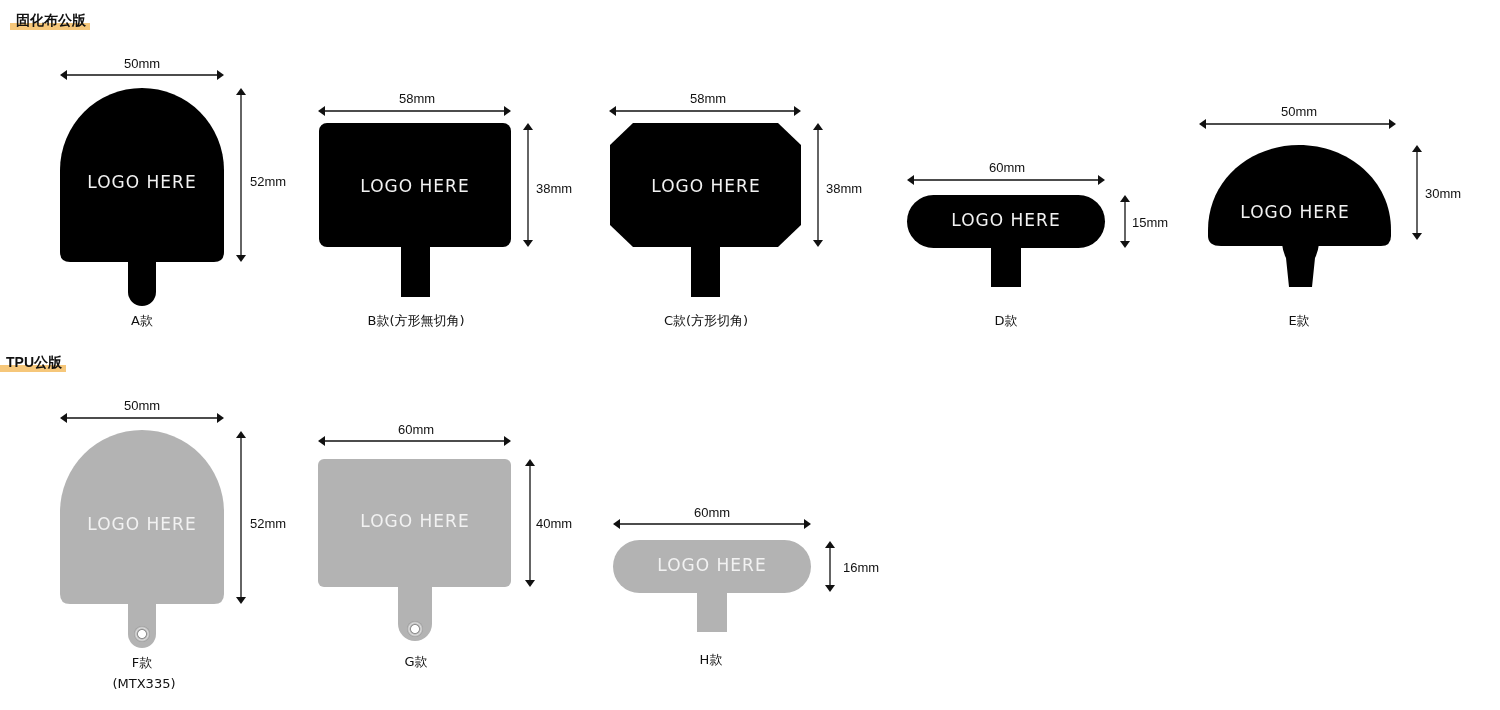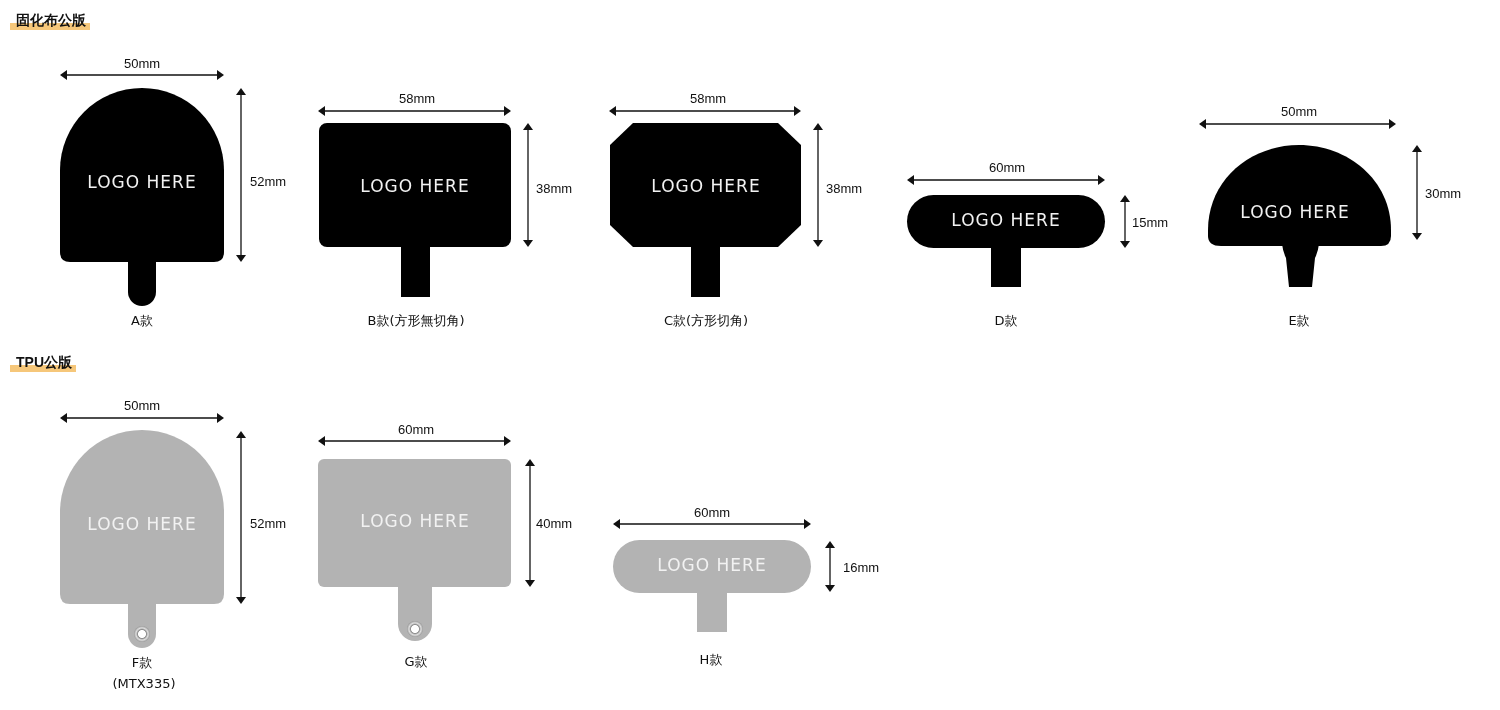--- a/index.html
+++ b/index.html
@@ -14,21 +14,21 @@
   .logo { font-family:"DejaVu Sans",sans-serif; font-size:17px; fill:#f2f2f2; letter-spacing:1px; }
   .cap { font-family:"DejaVu Sans",sans-serif; font-size:13px; fill:#111; }
 </style>
 </head>
 <body>
 
 <div class="section-title" style="left:10px;top:11px;">
   <div class="hl" style="background: rgb(246, 199, 122);"></div>
   <span class="t">固化布公版</span>
 </div>
-<div class="section-title" style="left:10px;top:353px;">
+<div class="section-title" style="left:0;top:353px;">
   <div class="hl" style="background: rgb(246, 199, 122);"></div>
   <span class="t">TPU公版</span>
 </div>
 
 <svg id="canvas" width="1500" height="710" xmlns="http://www.w3.org/2000/svg">
   <defs>
     <radialGradient id="eyelet" cx="50%" cy="50%" r="50%">
       <stop offset="0%" stop-color="#ffffff"></stop>
       <stop offset="45%" stop-color="#ffffff"></stop>
       <stop offset="55%" stop-color="#8a8a8a"></stop>

